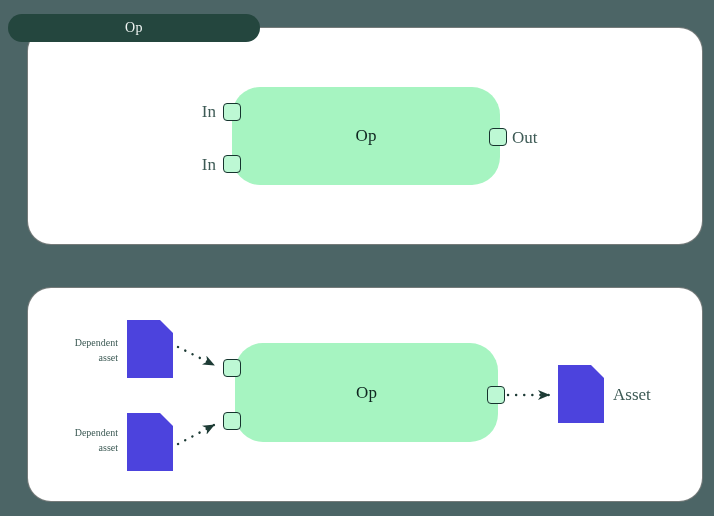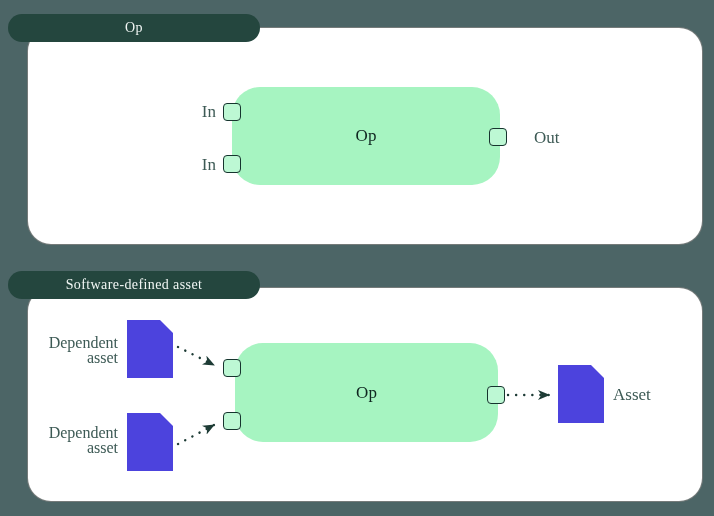--- a/index.html
+++ b/index.html
@@ -81,21 +81,21 @@
     height: 58px;
     background: #4c43dd;
     clip-path: polygon(0 0, calc(100% - 13px) 0, 100% 13px, 100% 100%, 0 100%);
     z-index: 2;
   }
   .dep-label {
     position: absolute;
     width: 72px;
     text-align: right;
     color: #3d5a55;
-    font-size: 16px;
+    font-size: 10px;
     line-height: 14.5px;
     z-index: 2;
   }
   svg.arrows {
     position: absolute;
     inset: 0;
     width: 714px;
     height: 516px;
     z-index: 4;
     pointer-events: none;
@@ -115,26 +115,23 @@
     <span>Op</span>
   </div>
 
   <div class="iolabel right-align" style="left:179px; top:105px; width:37px;">In</div>
   <div class="port" style="left:223px; top:103px;"></div>
 
   <div class="iolabel right-align" style="left:179px; top:158px; width:37px;">In</div>
   <div class="port" style="left:223px; top:155px;"></div>
 
   <div class="port" style="left:489px; top:128px;"></div>
-  <div class="iolabel" style="left:534px; top:131px;">Out</div>
+  <div class="iolabel" style="left:512px; top:131px;">Out</div>
 
   <div class="card sda-card"></div>
-  <div class="tab sda-tab">
-    <span>Software-defined asset</span>
-  </div>
 
   <div class="dep-label" style="left:46px; top:336px;">
     <div>Dependent</div>
     <div>asset</div>
   </div>
   <div class="doc" style="left:127px; top:320px;"></div>
 
   <div class="dep-label" style="left:46px; top:426px;">
     <div>Dependent</div>
     <div>asset</div>

